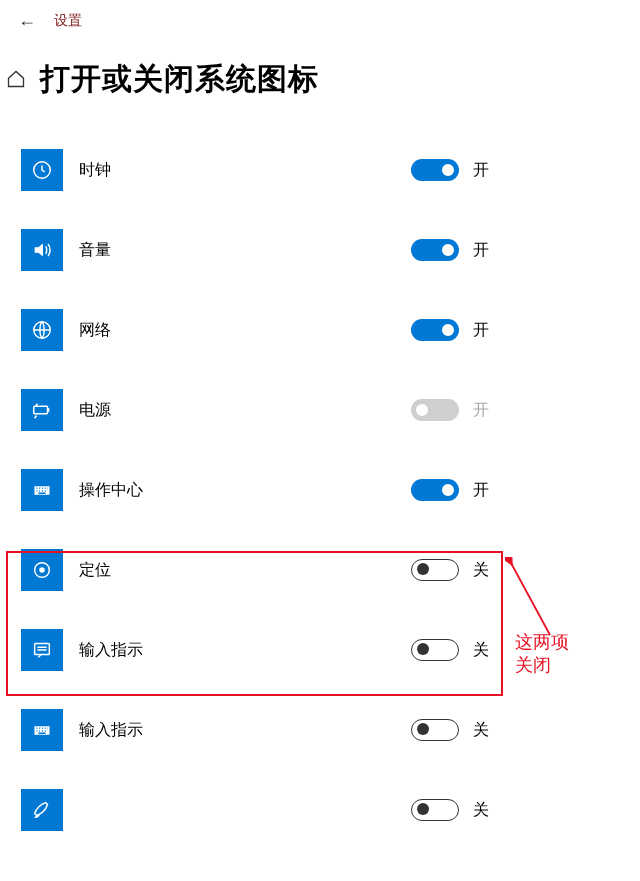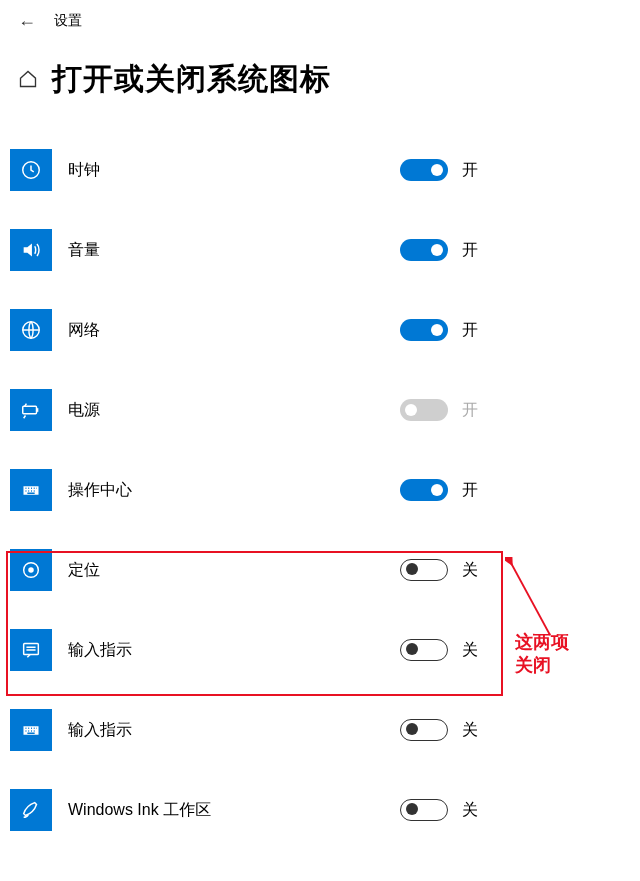--- a/index.html
+++ b/index.html
@@ -22,41 +22,42 @@
       gap: 18px;
     }
     .back-arrow {
       font-size: 18px;
       color: #333;
       cursor: pointer;
       font-weight: lighter;
     }
     .header-title {
       font-size: 14px;
-      color: #000000;
+      color: #7f1d1d;
     }
     .title-row {
       display: flex;
       align-items: center;
-      padding: 18px 18px 30px 18px;
+      padding: 18px 18px 30px 6px;
       gap: 14px;
     }
     .home-icon {
       font-size: 20px;
       color: #333;
       margin-top: 4px;
     }
     .page-title {
       font-size: 30px;
       font-weight: 600;
       color: #000;
       letter-spacing: 1px;
     }
     .items {
-      padding: 0 10px;
+      padding: 0 21px;
+      font-family: Liberation Serif, serif;
     }
     .row {
       display: flex;
       align-items: center;
       height: 80px;
       position: relative;
     }
     .icon-tile {
       width: 42px;
       height: 42px;
@@ -149,21 +150,20 @@
     }
     .annotation-text {
       position: absolute;
       left: 515px;
       top: 631px;
       color: #e81123;
       font-size: 18px;
       line-height: 1.3;
       pointer-events: none;
       white-space: pre;
-      font-weight: bold;
     }
   </style>
 </head>
 <body>
 
   <div class="header">
     <span class="back-arrow">←</span>
     <span class="header-title">设置</span>
   </div>
 
@@ -304,21 +304,20 @@
         <span class="toggle-state">关</span>
       </div>
     </div>
     <div class="row">
       <div class="icon-tile">
         <svg viewBox="0 0 24 24">
           <path d="M4 16c2-6 6-10 12-12l2 2c-2 6-6 10-12 12l-2-2z"></path>
           <path d="M4 20c2 0 4-1 5-3"></path>
         </svg>
       </div>
-      <span class="item-label">Windows Ink 工作区</span>
       <div class="toggle-wrap">
         <div class="toggle off">
           <div class="thumb"></div>
         </div>
         <span class="toggle-state">关</span>
       </div>
     </div>
   </div>
 
   <div class="highlight-box"></div>

